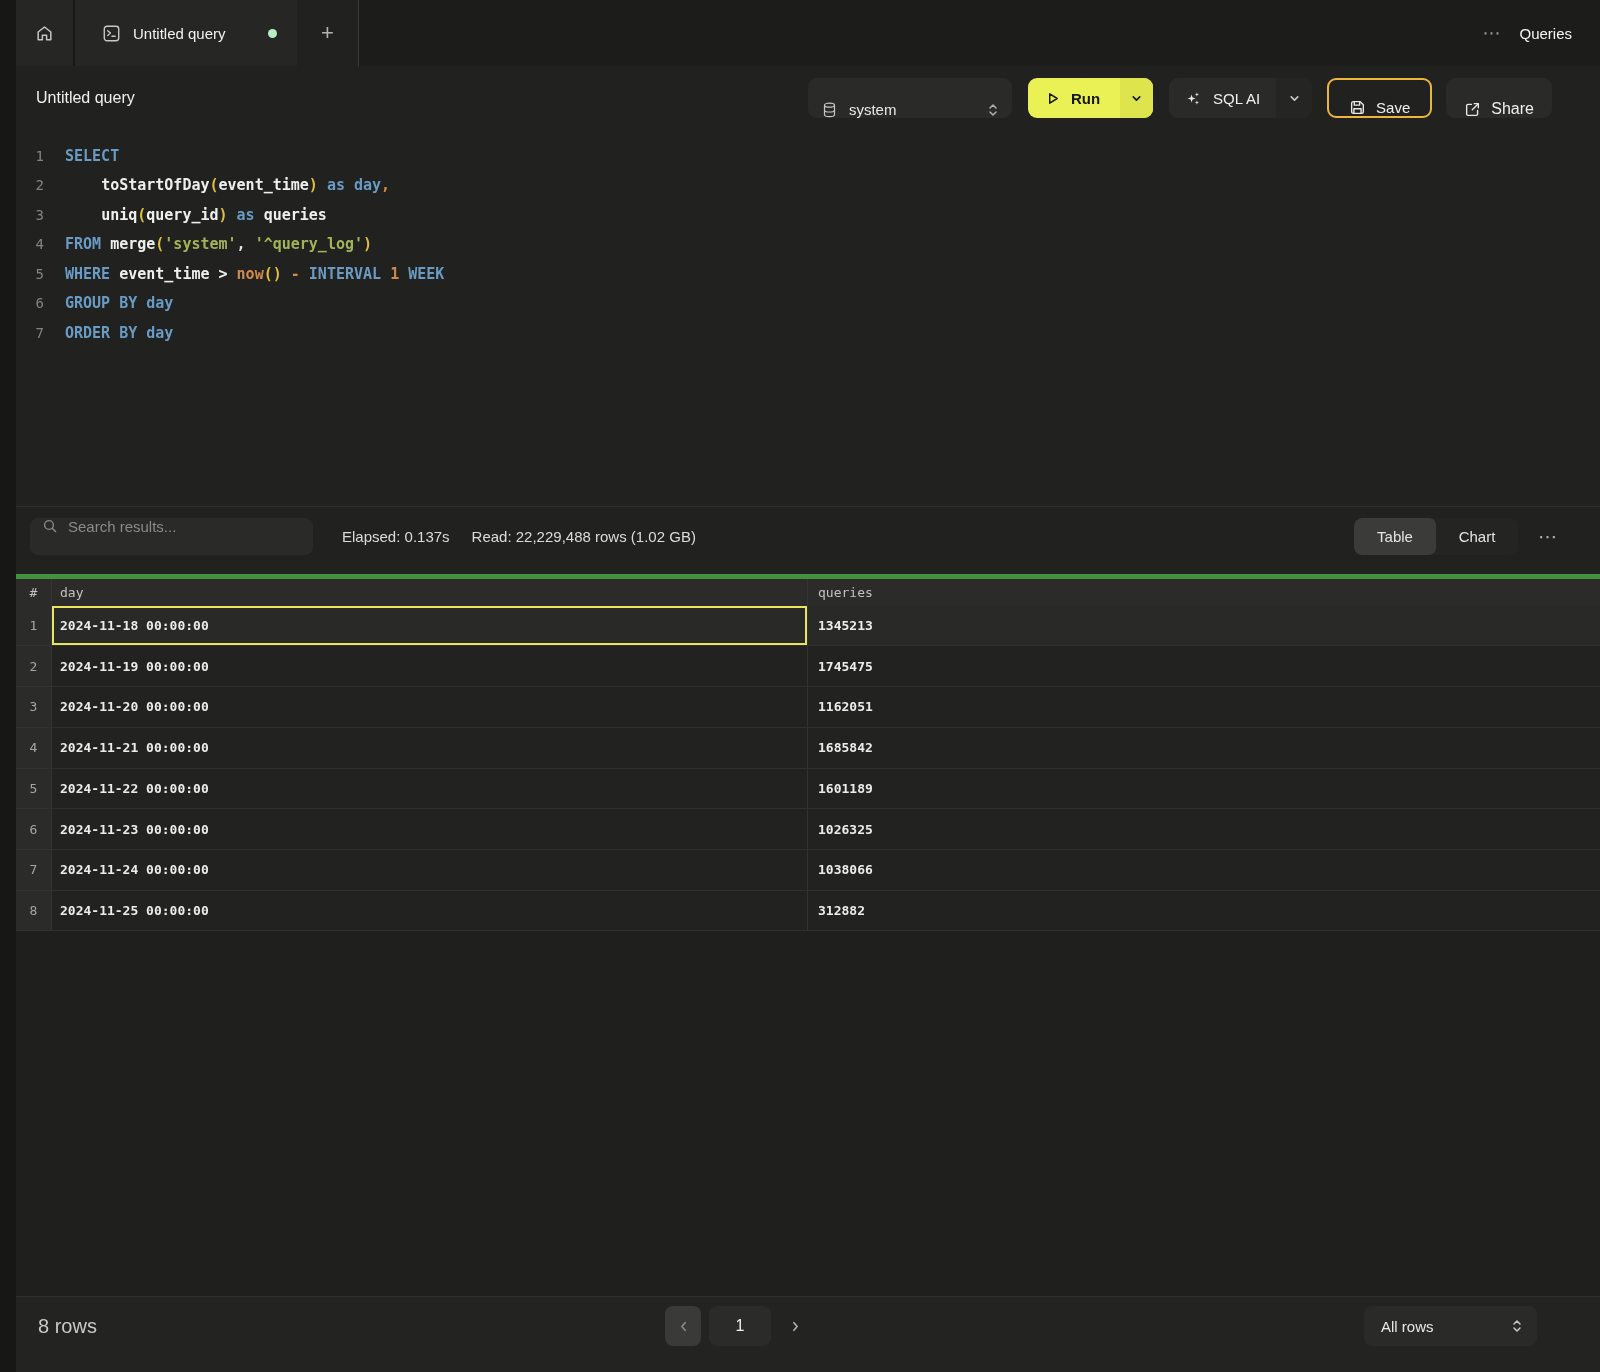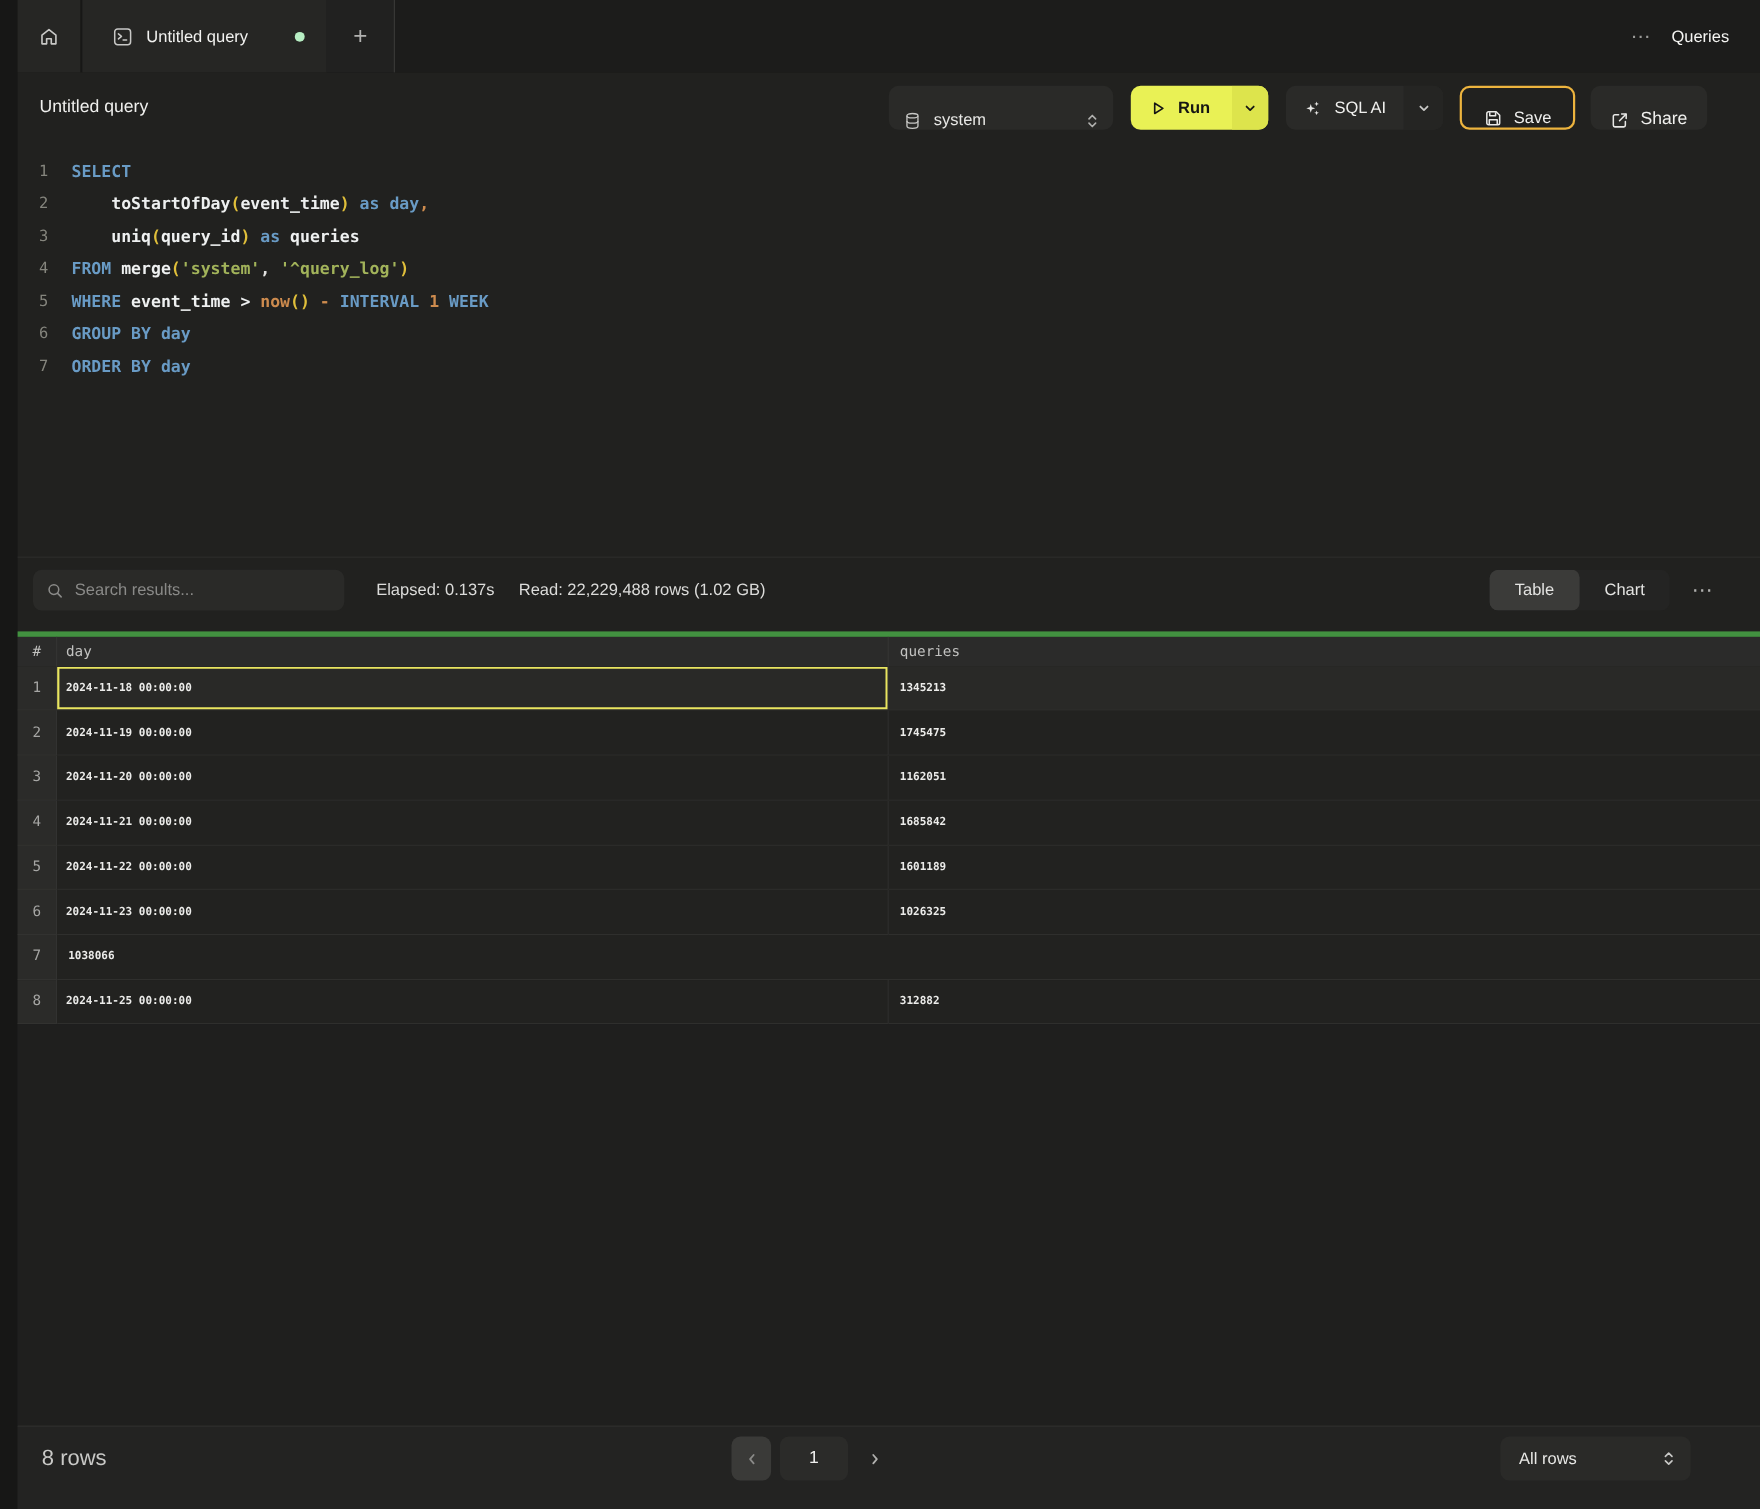--- a/index.html
+++ b/index.html
@@ -81,21 +81,21 @@
   .tok-num { color:#cd8b4e; }
   .tok-pl  { color:#e2e2e0; }
 
   
   .results-toolbar {
     height:68px; flex:none; border-top:1px solid #2e2e2c;
     display:flex; align-items:center; padding:0 0 7px 14px;
   }
   .search-box {
     width:283px; height:37px; background:#2a2a28; border-radius:8px;
-    display:flex; align-items:center; padding:0 12px; flex:none;
+    display:flex; align-items:flex-start; padding:0 12px; flex:none;
   }
   .search-box input {
     background:transparent; border:none; outline:none; color:#e8e8e6;
     font-size:15px; font-family:"Liberation Sans", sans-serif; margin-left:10px; width:100%;
   }
   .search-box input::placeholder { color:#8a8a88; }
   .stat { font-size:15px; color:#dcdcda; }
   .stat-elapsed { margin-left:29px; }
   .stat-read { margin-left:22px; }
   .rt-spacer { flex:1; }
@@ -120,21 +120,21 @@
   .hc-day { width:756px; padding-left:8px; border-right:1px solid #353533; flex:none; }
   .hc-queries { flex:1; padding-left:10px; }
   .grid-row { display:flex; height:40.7px; }
   .grid-row .rn {
     width:36px; flex:none; background:#2b2b29; border-right:1px solid #343432;
     border-bottom:1px solid #323230; display:flex; align-items:center; justify-content:center;
     color:#a6a6a4; font-size:13px;
   }
   .grid-row .cell {
     background:#222220; border-bottom:1px solid #2f2f2d; display:flex; align-items:center;
-    font-size:10px; font-weight:700; color:#ececea;
+    font-size:13px; font-weight:700; color:#ececea;
   }
   .cell-day { width:756px; flex:none; padding-left:8px; border-right:1px solid #323230; }
   .cell-queries { flex:1; padding-left:10px; }
   .grid-row.selected .cell { background:#292927; }
   .grid-row.selected .cell-day { box-shadow:inset 0 0 0 2px #e9e560; }
 
   .below-table { flex:1; background:#1f1f1e; }
 
   
   .results-footer {
@@ -363,20 +363,21 @@
           <div class="cell cell-day">2024-11-22 00:00:00</div>
           <div class="cell cell-queries">1601189</div>
         </div>
         <div class="grid-row">
           <div class="rn">6</div>
           <div class="cell cell-day">2024-11-23 00:00:00</div>
           <div class="cell cell-queries">1026325</div>
         </div>
         <div class="grid-row">
           <div class="rn">7</div>
+          <div class="cell cell-day">2024-11-24 00:00:00</div>
           <div class="cell cell-queries">1038066</div>
         </div>
         <div class="grid-row">
           <div class="rn">8</div>
           <div class="cell cell-day">2024-11-25 00:00:00</div>
           <div class="cell cell-queries">312882</div>
         </div>
       </div>
   </div>
 

